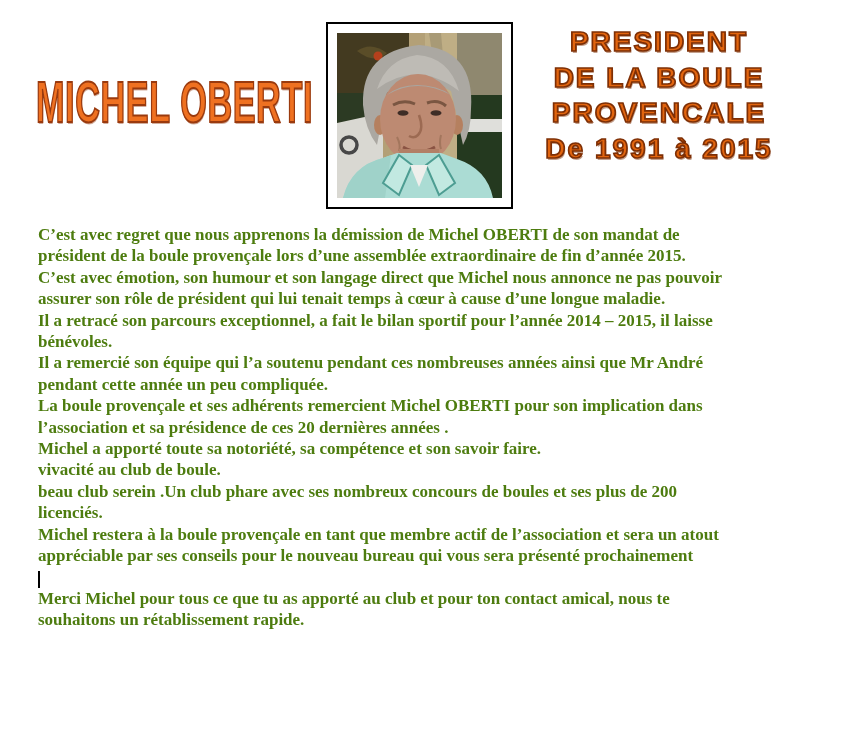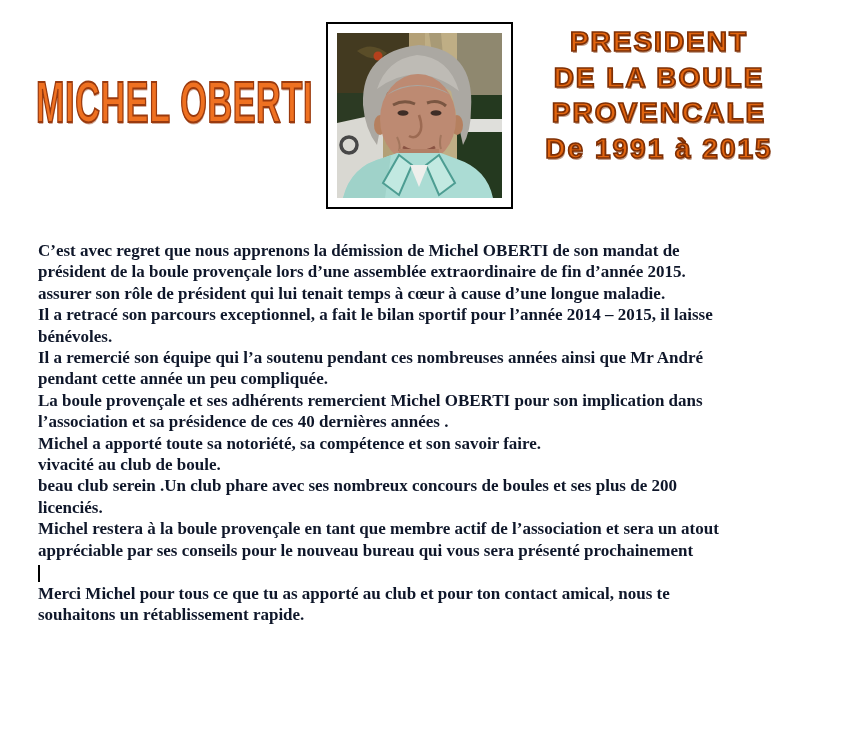--- a/index.html
+++ b/index.html
@@ -29,21 +29,21 @@
   .wordart-right{
     position:absolute;left:530px;top:24px;width:258px;text-align:center;
     font-family:Liberation Sans, sans-serif;font-weight:700;
     font-size:28px;line-height:35.5px;letter-spacing:2px;
     color:#E2650F;-webkit-text-stroke:1.7px #7E2F05;
     text-shadow:1px 2px 0 rgba(125,47,5,.45);
     white-space:nowrap;
   }
 
   
-  .body-text{position:absolute;left:38px;top:240px;width:796px;color:#0f172a;}
+  .body-text{position:absolute;left:38px;top:224px;width:796px;color:#4d7c0f;}
   .line{
     font-family:"Liberation Serif",serif;font-weight:700;
     font-size:17px;line-height:21.4px;min-height:21.4px;white-space:nowrap;
   }
   .caret{
     display:inline-block;width:2px;height:17px;background:#000;
     vertical-align:middle;margin-top:1px;
   }
 </style>
 </head>
@@ -107,27 +107,28 @@
   <div class="wordart-right">
     <div>PRESIDENT</div>
     <div>DE LA BOULE</div>
     <div>PROVENCALE</div>
     <div>De 1991 à 2015</div>
   </div>
 
   <div class="body-text">
     <div class="line">C’est avec regret que nous apprenons la démission de Michel OBERTI de son mandat de</div>
     <div class="line">président de la boule provençale lors d’une assemblée extraordinaire de fin d’année 2015.</div>
+    <div class="line">C’est avec émotion, son humour et son langage direct que Michel nous annonce ne pas pouvoir</div>
     <div class="line">assurer son rôle de président qui lui tenait temps à cœur à cause d’une longue maladie.</div>
     <div class="line">Il a retracé son parcours exceptionnel, a fait le bilan sportif pour l’année 2014 – 2015, il laisse</div>
     <div class="line">bénévoles.</div>
     <div class="line">Il a remercié son équipe qui l’a soutenu pendant ces nombreuses années ainsi que Mr André</div>
     <div class="line">pendant cette année un peu compliquée.</div>
     <div class="line">La boule provençale et ses adhérents remercient Michel OBERTI pour son implication dans</div>
-    <div class="line">l’association et sa présidence de ces 40 dernières années .</div>
+    <div class="line">l’association et sa présidence de ces 20 dernières années .</div>
     <div class="line">Michel a apporté toute sa notoriété, sa compétence et son savoir faire.</div>
     <div class="line">vivacité au club de boule.</div>
     <div class="line">beau club serein .Un club phare avec ses nombreux concours de boules et ses plus de 200</div>
     <div class="line">licenciés.</div>
     <div class="line">Michel restera à la boule provençale en tant que membre actif de l’association et sera un atout</div>
     <div class="line">appréciable par ses conseils pour le nouveau bureau qui vous sera présenté prochainement</div>
     <div class="line"><span class="caret"></span></div>
     <div class="line">Merci Michel pour tous ce que tu as apporté au club et pour ton contact amical, nous te</div>
     <div class="line">souhaitons un rétablissement rapide.</div>
   </div>

